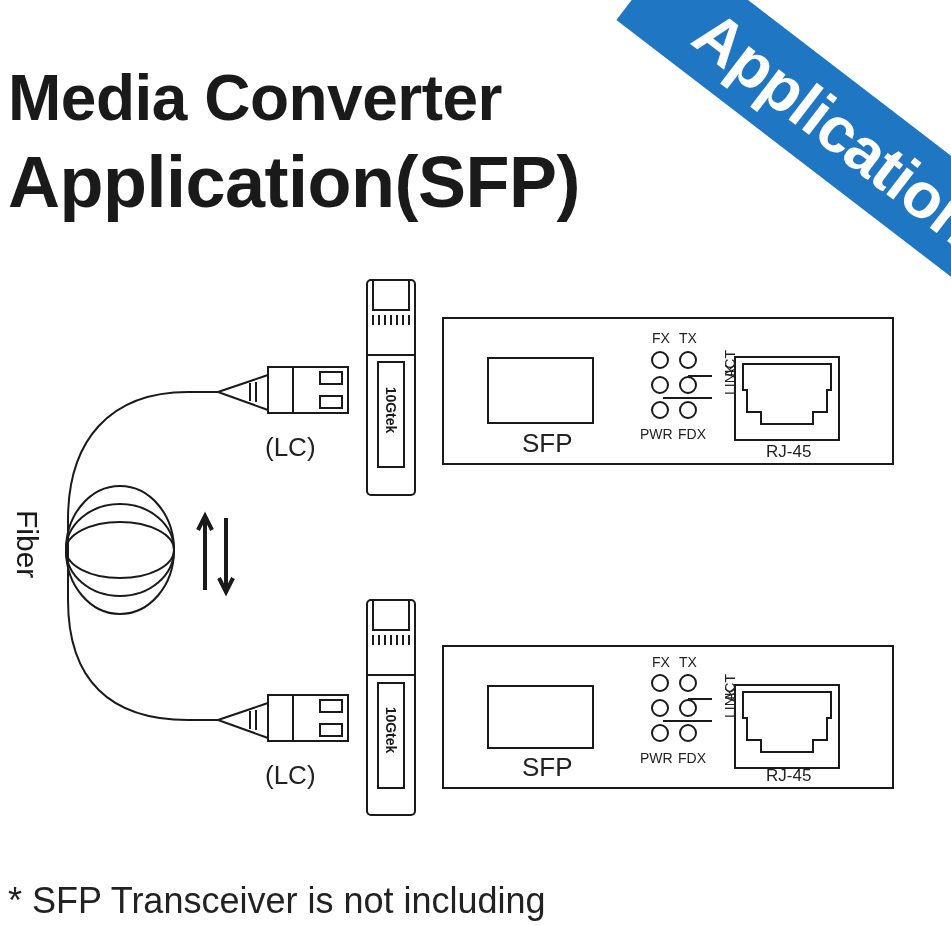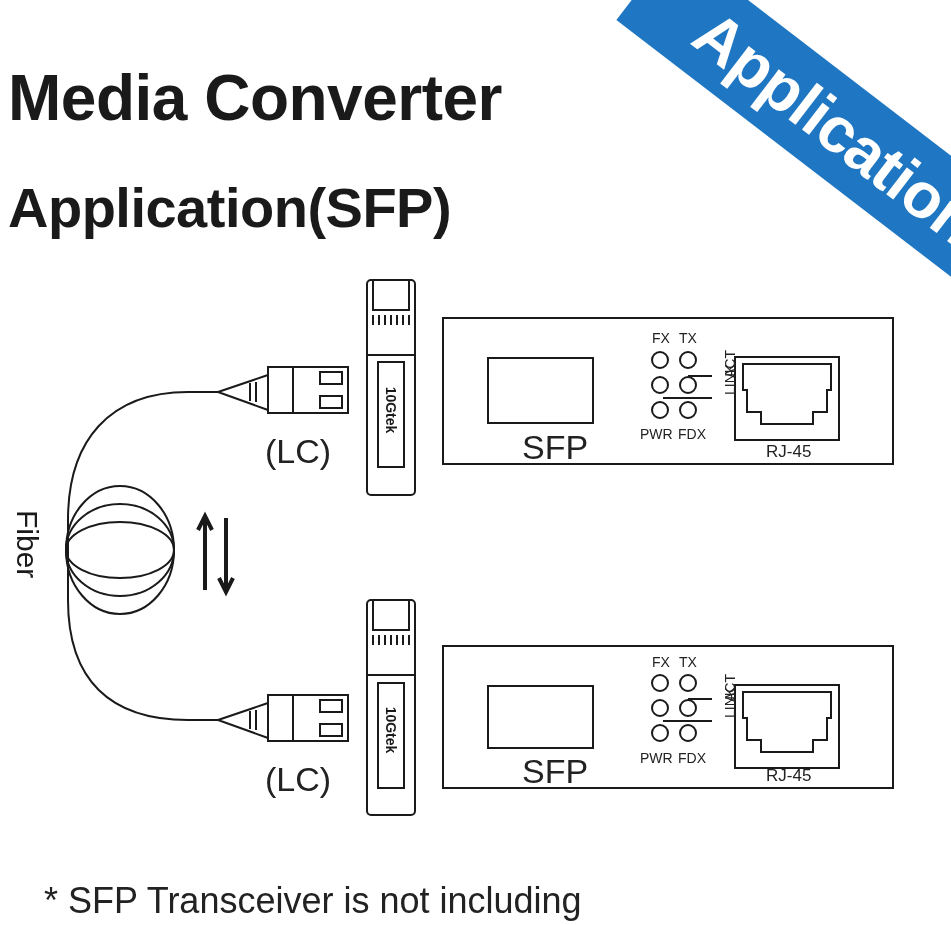--- a/index.html
+++ b/index.html
@@ -1,24 +1,24 @@
 <!DOCTYPE html>
 <html><head>
 <meta charset="utf-8">
 <style>
   html,body{margin:0;padding:0;background:#fff;}
   body{width:951px;height:925px;position:relative;overflow:hidden;font-family:"Liberation Sans",sans-serif;color:#1a1a1a;}
   .title1{position:absolute;left:8px;top:66px;font-size:64px;font-weight:bold;letter-spacing:-0.5px;line-height:1;}
-  .title2{position:absolute;left:8px;top:146px;font-size:56px;font-weight:bold;letter-spacing:-0.5px;line-height:1;margin-top:34px;}
+  .title2{position:absolute;left:8px;top:146px;font-size:72px;font-weight:bold;letter-spacing:-0.5px;line-height:1;}
   .ribbon{position:absolute;left:596px;top:80px;width:480px;height:96px;background:#1f76c2;transform:rotate(37.5deg);transform-origin:center;display:flex;align-items:center;justify-content:center;}
   .ribbon span{color:#fff;font-weight:bold;font-size:64px;letter-spacing:-1px;}
   svg{position:absolute;left:0;top:0;}
-  .lbl{position:absolute;font-size:34px;color:#222;}
+  .lbl{position:absolute;font-size:26px;color:#222;}
   .small{position:absolute;font-size:14px;color:#222;}
-  .footnote{position:absolute;left:8px;top:880px;font-size:36px;color:#222;margin-left:36px;}
+  .footnote{position:absolute;left:8px;top:880px;font-size:36px;color:#222;}
   .fiber-lbl{position:absolute;left:8px;top:510px;font-size:30px;transform:rotate(90deg);transform-origin:left top;left:44px;}
   .brand{position:absolute;font-size:14px;font-weight:bold;transform:rotate(90deg);}
 </style>
 </head>
 <body>
 
 <div class="ribbon">
     <span>Application</span>
   </div>
 

